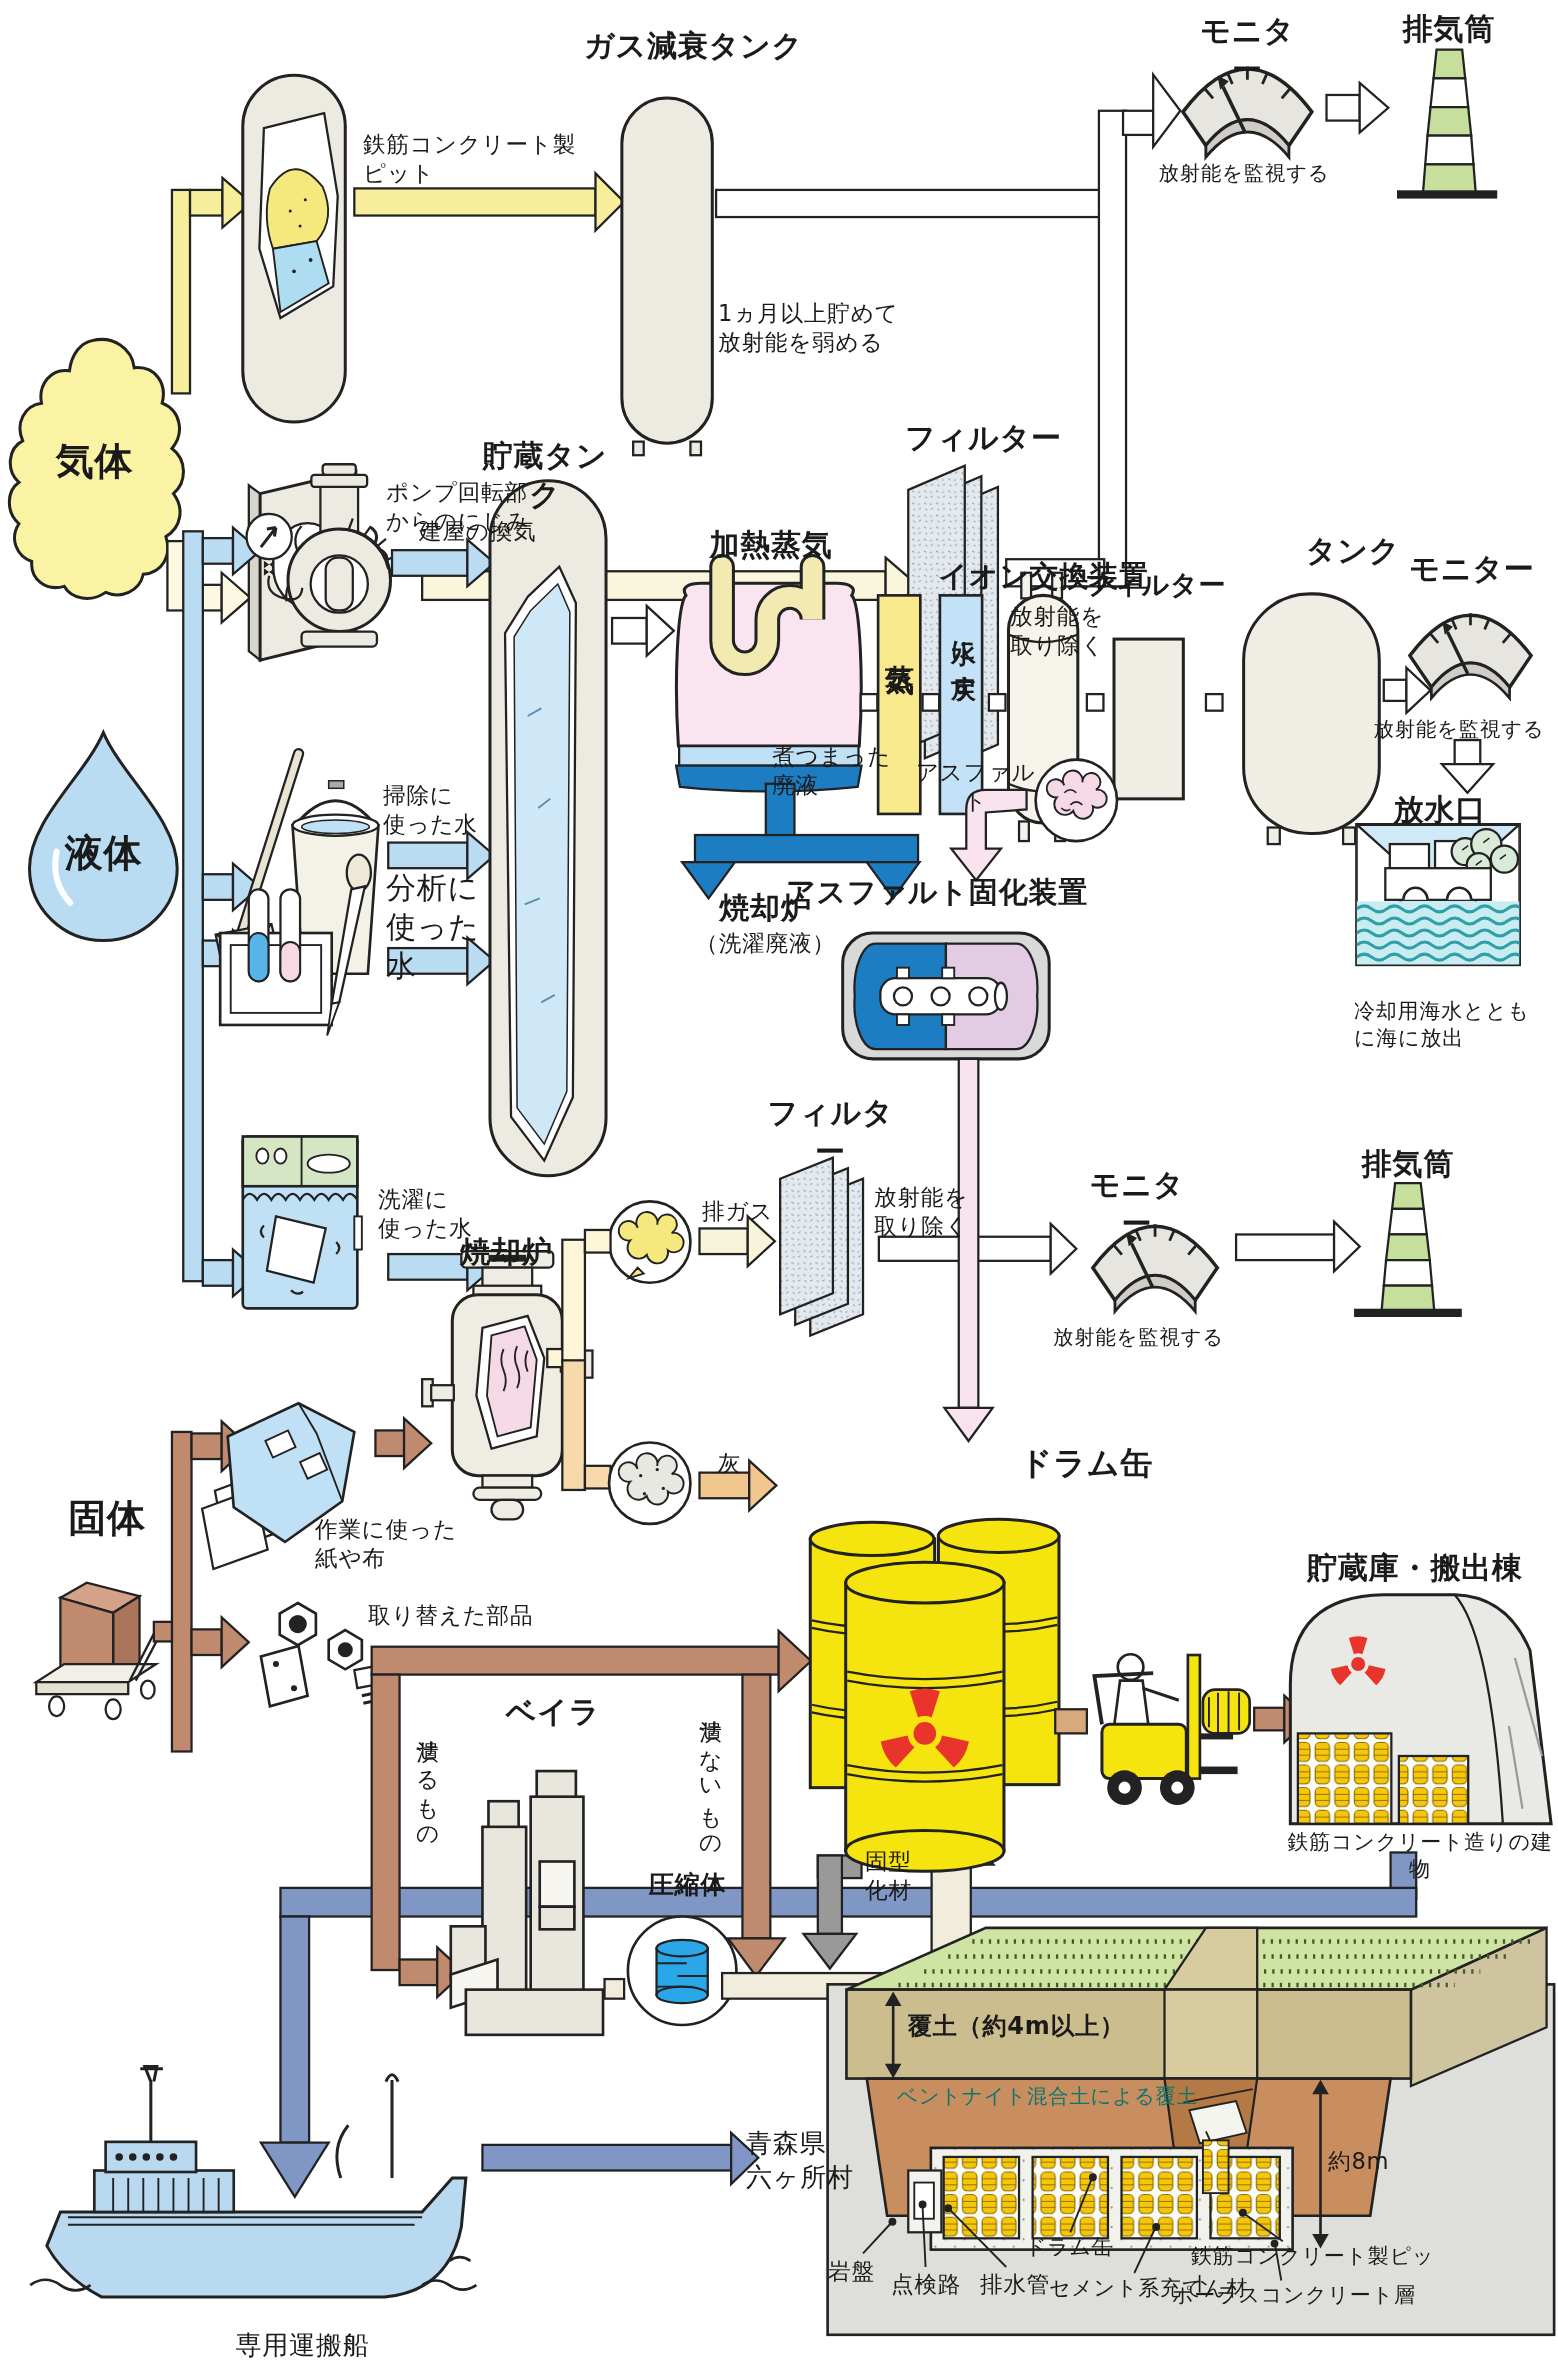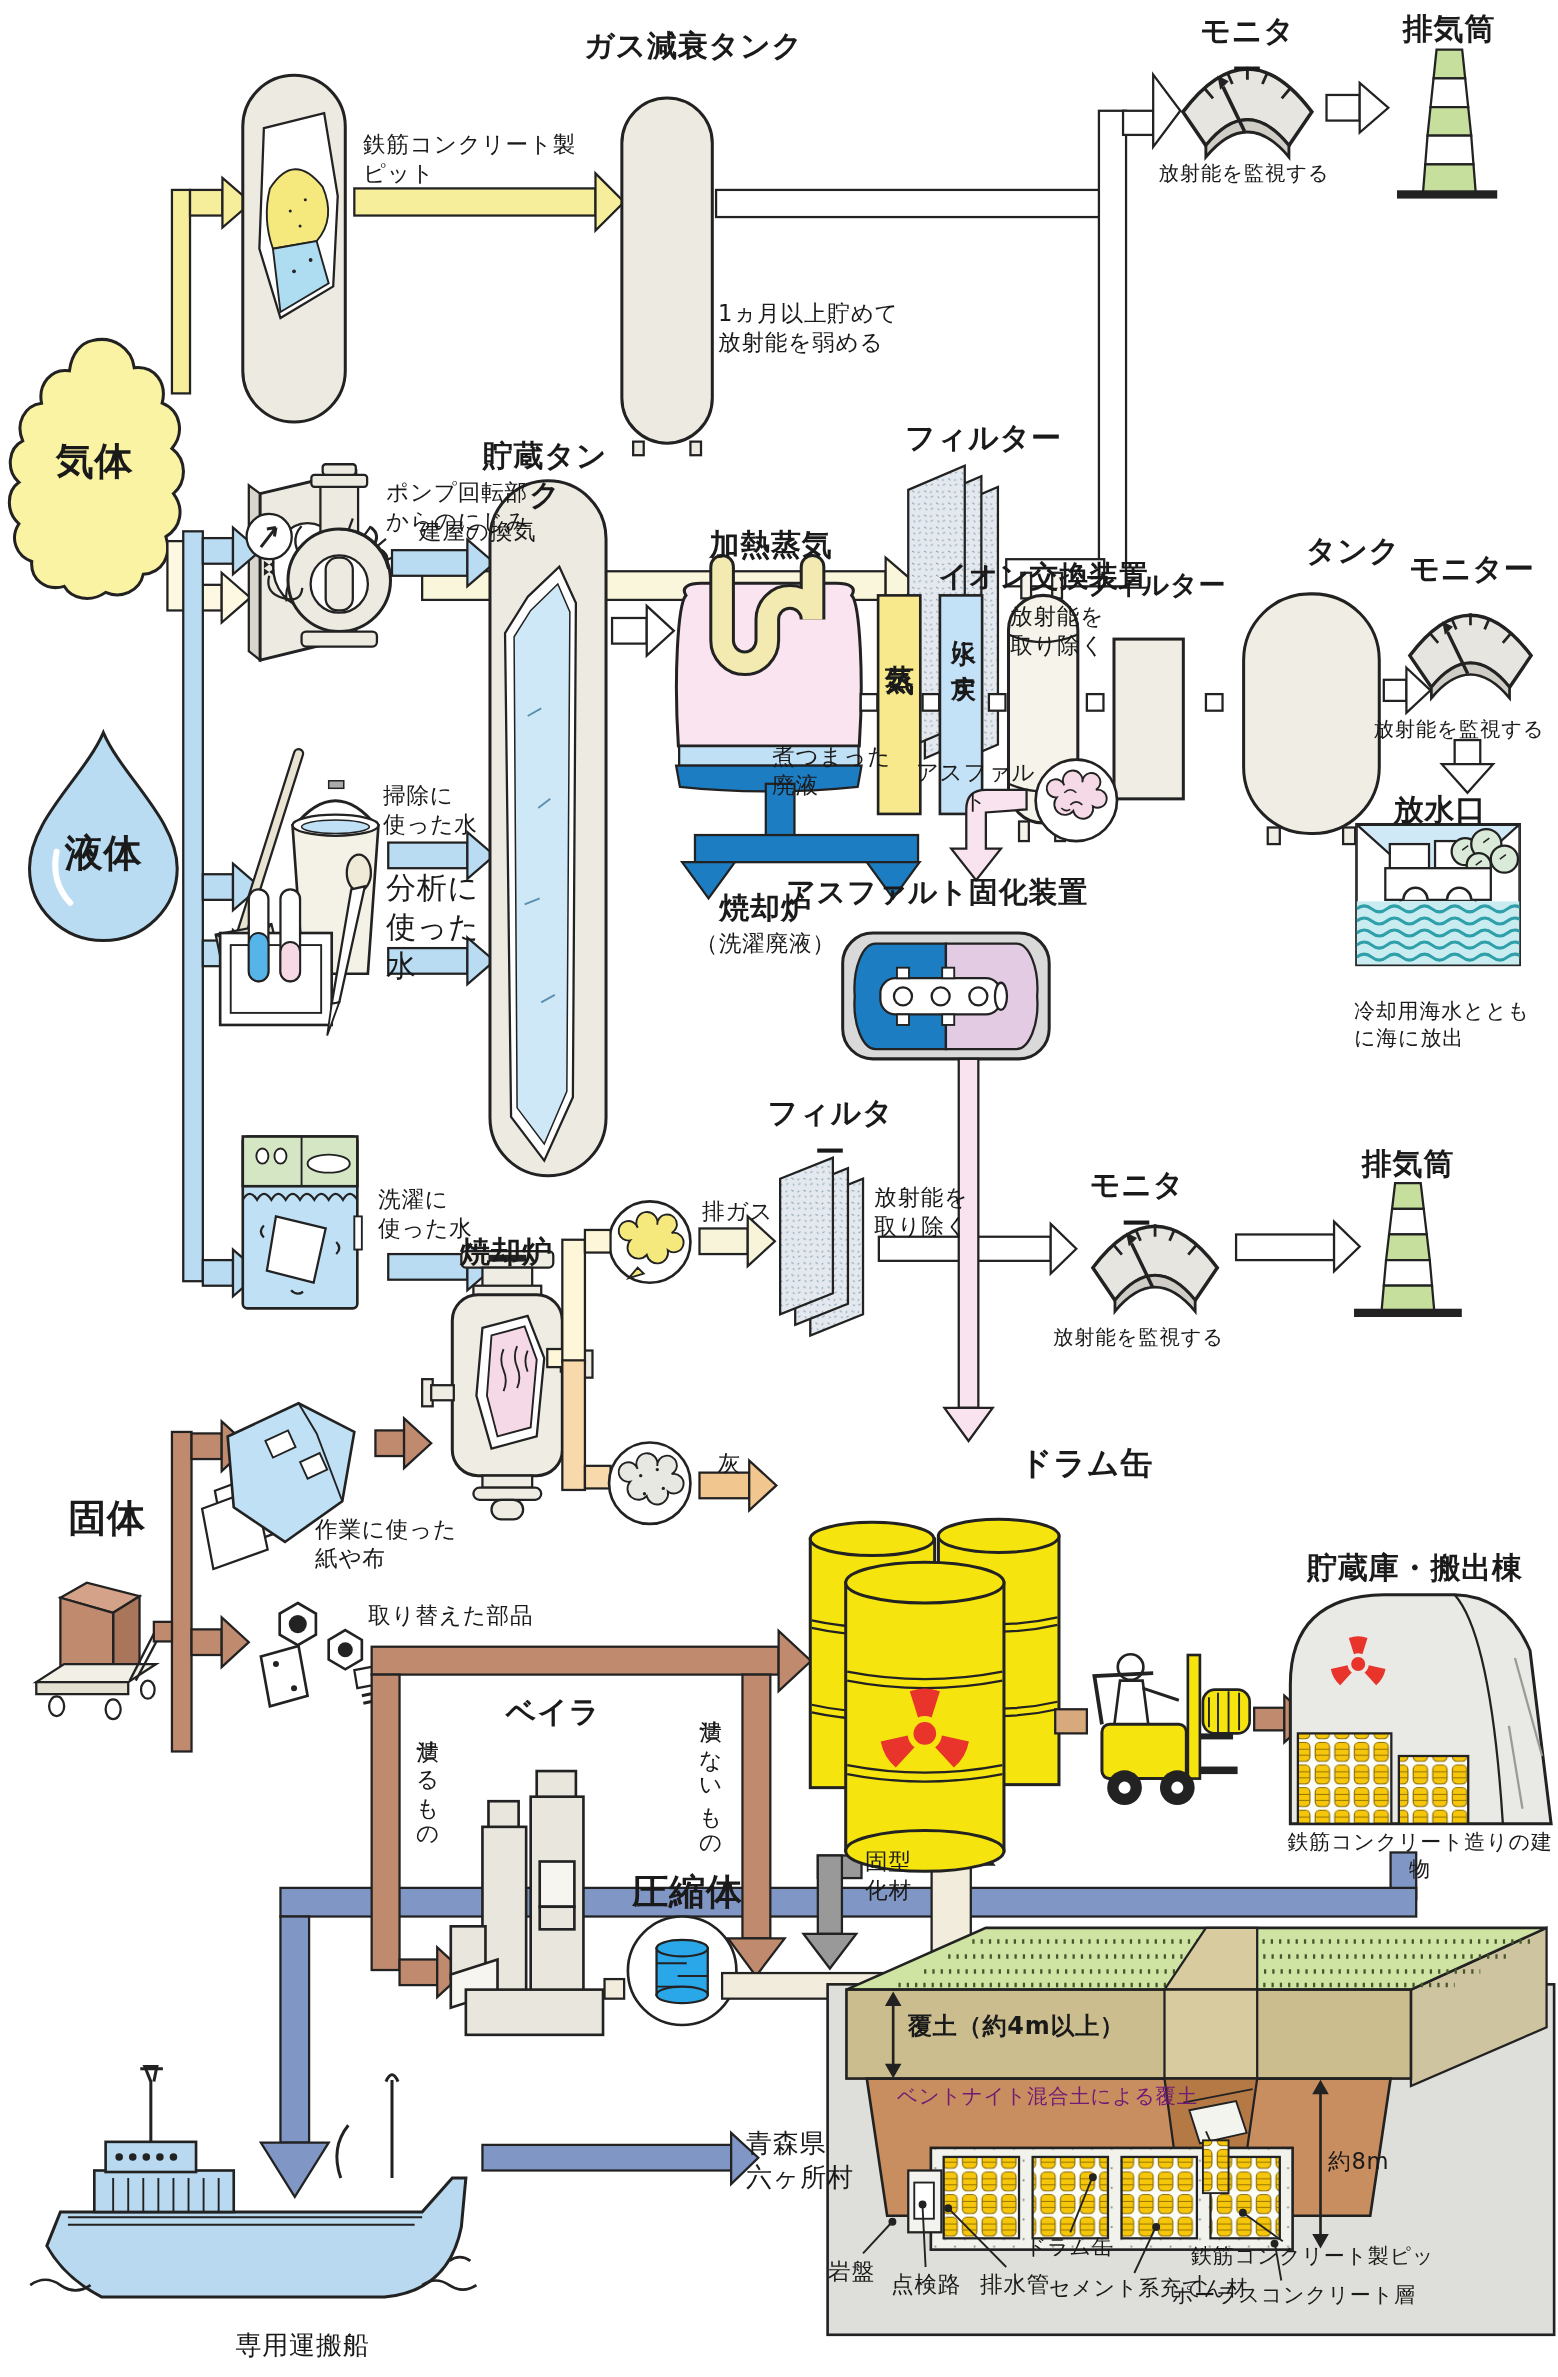--- a/index.html
+++ b/index.html
@@ -619,30 +619,30 @@
 <div class="lbl c b" style="left:54px;top:1494px;width:106px;font-size:38px;">固体</div>
 <div class="lbl c b" style="left:446px;top:1232px;width:121px;font-size:30px;">焼却炉</div>
 <div class="lbl" style="left:315px;top:1515px;width:158px;font-size:22.6px;">作業に使った
 紙や布</div>
 <div class="lbl" style="left:368px;top:1601px;width:188px;font-size:22.6px;">取り替えた部品</div>
 <div class="lbl c" style="left:707px;top:1449px;width:45px;font-size:22.6px;">灰</div>
 <div class="lbl c b" style="left:1015px;top:1443px;width:143px;font-size:32px;">ドラム缶</div>
 <div class="lbl c b" style="left:491px;top:1692px;width:124px;font-size:30px;">ベイラ</div>
 <div class="lbl vert" style="left:410px;top:1722px;width:32px;font-size:22.6px;">潰せるもの</div>
 <div class="lbl vert" style="left:693px;top:1702px;width:32px;font-size:22.6px;">潰せないもの</div>
-<div class="lbl c b" style="left:629px;top:1869px;width:117px;font-size:36px;text-align:center;">圧縮体</div>
+<div class="lbl c b" style="left:629px;top:1869px;width:117px;font-size:25px;text-align:center;">圧縮体</div>
 <div class="lbl" style="left:865px;top:1847px;width:68px;font-size:22.6px;">固型
 化材</div>
 <div class="lbl c b" style="left:1287px;top:1548px;width:256px;font-size:30px;">貯蔵庫・搬出棟</div>
 <div class="lbl c" style="left:1277px;top:1829px;width:286px;font-size:21px;">鉄筋コンクリート造りの建物</div>
 <div class="lbl c" style="left:210px;top:2331px;width:185px;font-size:26px;font-family:Liberation Mono, monospace;">専用運搬船</div>
 <div class="lbl" style="left:746px;top:2127px;width:121px;font-size:26px;">青森県
 六ヶ所村</div>
 <div class="lbl b" style="left:908px;top:2011px;width:226px;font-size:24px;">覆土（約4m以上）</div>
-<div class="lbl" style="left:897px;top:2083px;width:332px;font-size:20.4px;color:#701a75;">ベントナイト混合土による覆土</div>
+<div class="lbl" style="left:897px;top:2083px;width:332px;font-size:20.4px;color:#0f766e;">ベントナイト混合土による覆土</div>
 <div class="lbl" style="left:1328px;top:2147px;width:72px;font-size:22.6px;">約8m</div>
 <div class="lbl" style="left:828px;top:2257px;width:72px;font-size:22.6px;">岩盤</div>
 <div class="lbl" style="left:891px;top:2270px;width:87px;font-size:22.6px;">点検路</div>
 <div class="lbl" style="left:980px;top:2270px;width:94px;font-size:22.6px;">排水管</div>
 <div class="lbl" style="left:1025px;top:2234px;width:106px;font-size:21px;">ドラム缶</div>
 <div class="lbl" style="left:1049px;top:2275px;width:219px;font-size:21px;">セメント系充てん材</div>
 <div class="lbl" style="left:1191px;top:2243px;width:264px;font-size:21px;">鉄筋コンクリート製ピット</div>
 <div class="lbl" style="left:1172px;top:2282px;width:264px;font-size:21px;">ポーラスコンクリート層</div>
 
 </div>

